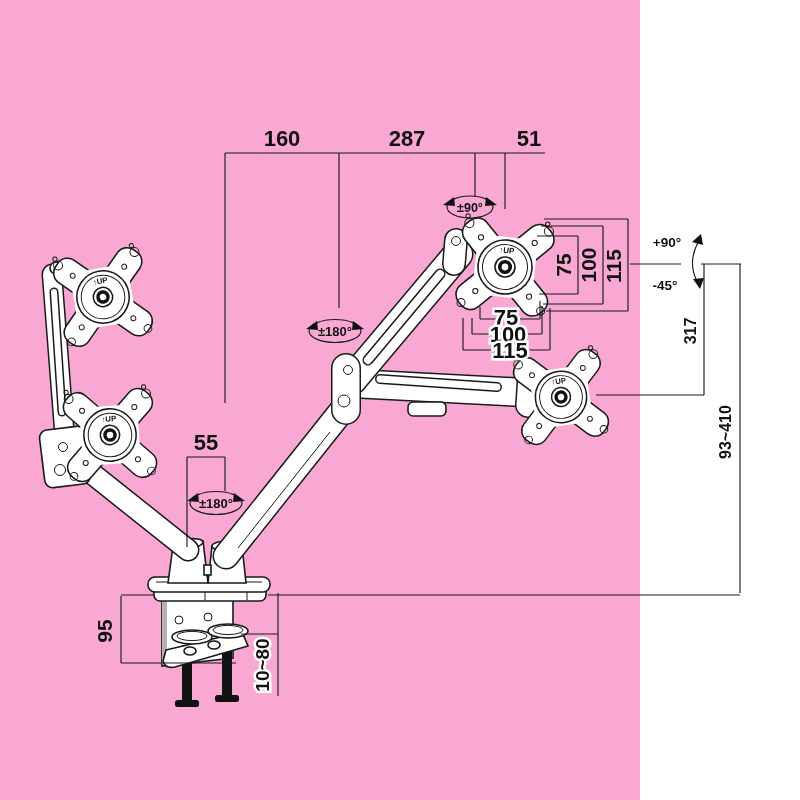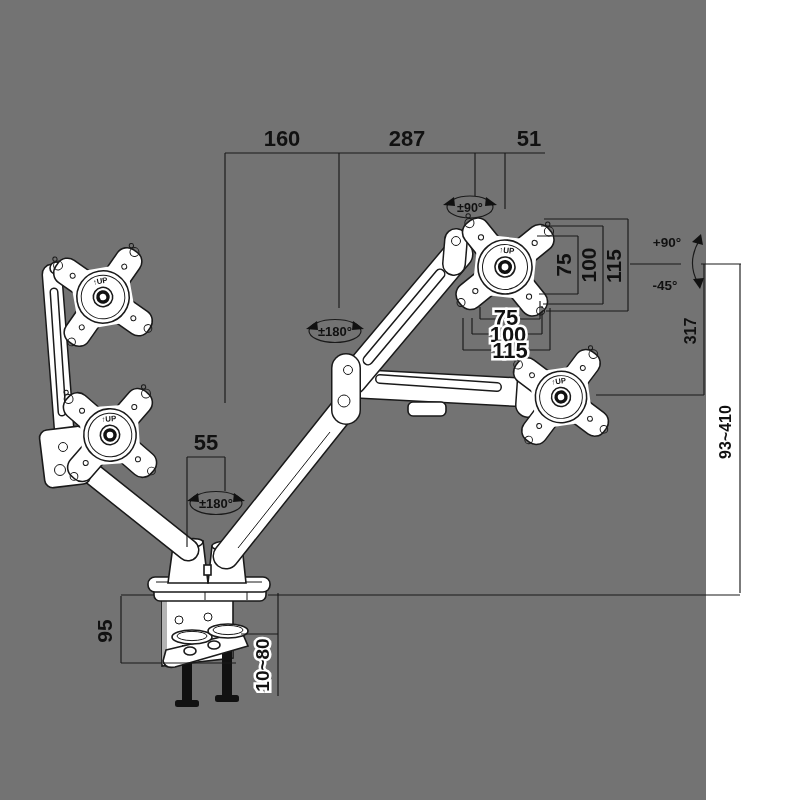--- a/index.html
+++ b/index.html
@@ -1,16 +1,16 @@
 <!DOCTYPE html>
 <html><head>
 <meta charset="utf-8">
 <style>
   html,body{margin:0;padding:0;background:#fff;}
-  .stage{width:706px;height:800px;background:#737373;position:relative;font-family:"Liberation Sans","DejaVu Sans",sans-serif;}
+  .stage{width:640px;height:800px;background:#f9a8d4;position:relative;font-family:"Liberation Sans","DejaVu Sans",sans-serif;}
   svg{display:block;}
   text{fill:#111;font-family:"Liberation Sans","DejaVu Sans",sans-serif;font-weight:700;}
   .dim{stroke:#1a1a1a;stroke-width:1.15;fill:none;}
   .body{stroke:#1a1a1a;stroke-width:1.6;fill:#fff;}
   .thin{stroke:#1a1a1a;stroke-width:1;fill:none;}
   .blk{fill:#111;stroke:none;}
   .ko{paint-order:stroke fill;stroke:#fff;stroke-width:5px;}
   .rot{font-size:21px;}
 </style>
 </head>

